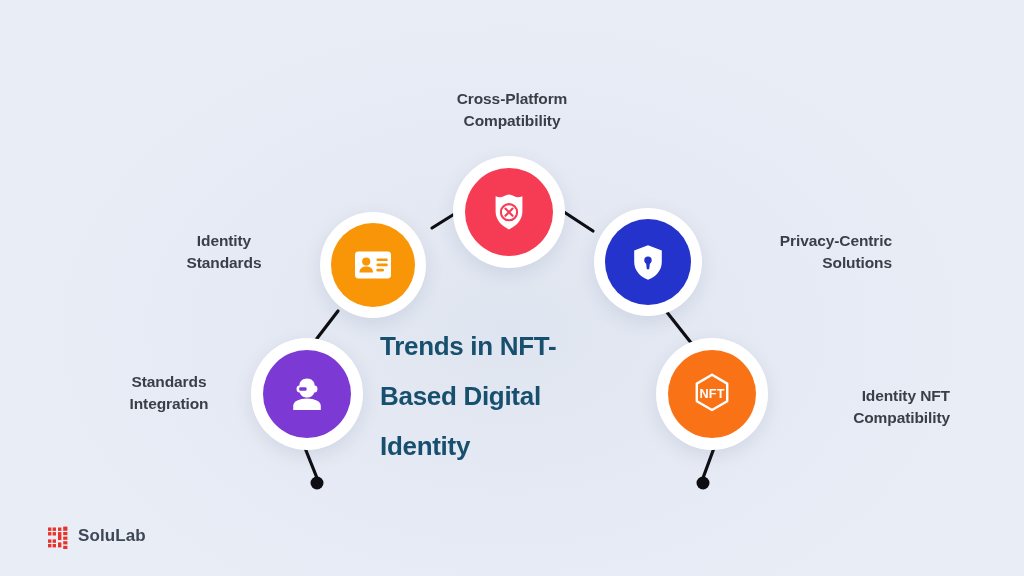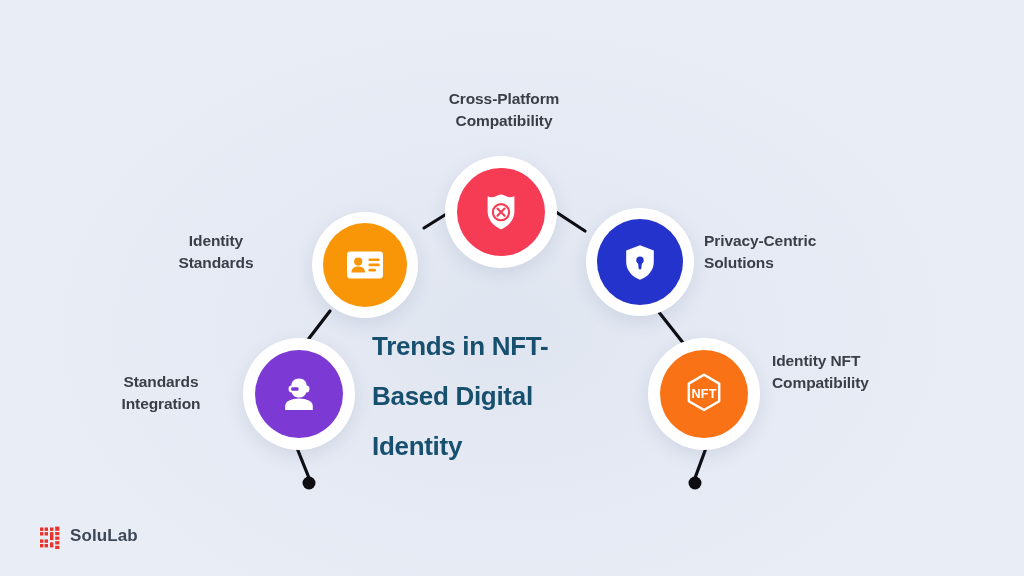--- a/index.html
+++ b/index.html
@@ -12,20 +12,21 @@
     overflow: hidden;
     font-family: "Liberation Sans", sans-serif;
     background: #e9edf6;
   }
   #infographic {
     position: relative;
     width: 981px;
     height: 576px;
     background:
       radial-gradient(ellipse 620px 420px at 500px 330px, #dfe5f0 0%, #e6eaf4 45%, #e9edf6 78%);
+    margin-left: 8px;
   }
 
   
   .connectors {
     position: absolute;
     left: 0; top: 0;
     width: 1024px; height: 576px;
     z-index: 1;
   }
 
@@ -65,23 +66,23 @@
     position: absolute;
     z-index: 4;
     font-size: 15.5px;
     font-weight: bold;
     color: #3a3f47;
     line-height: 1.42;
     letter-spacing: -0.1px;
   }
   .lbl-cross     { left: 400px; top: 88px;  width: 208px; text-align: center; }
   .lbl-identity  { left: 140px; top: 230px; width: 152px; text-align: center; }
-  .lbl-privacy   { left: 704px; top: 230px; width: 180px; text-align: left; }
+  .lbl-privacy   { left: 704px; top: 230px; width: 180px; text-align: right; }
   .lbl-metaverse { left: 75px;  top: 371px; width: 172px; text-align: center; }
-  .lbl-market    { left: 772px; top: 350px; width: 170px; text-align: left; }
+  .lbl-market    { left: 772px; top: 385px; width: 170px; text-align: right; }
 
   
   .center-title {
     position: absolute;
     left: 372px;
     top: 322px;
     width: 262px;
     z-index: 4;
     text-align: left;
     font-size: 26px;

